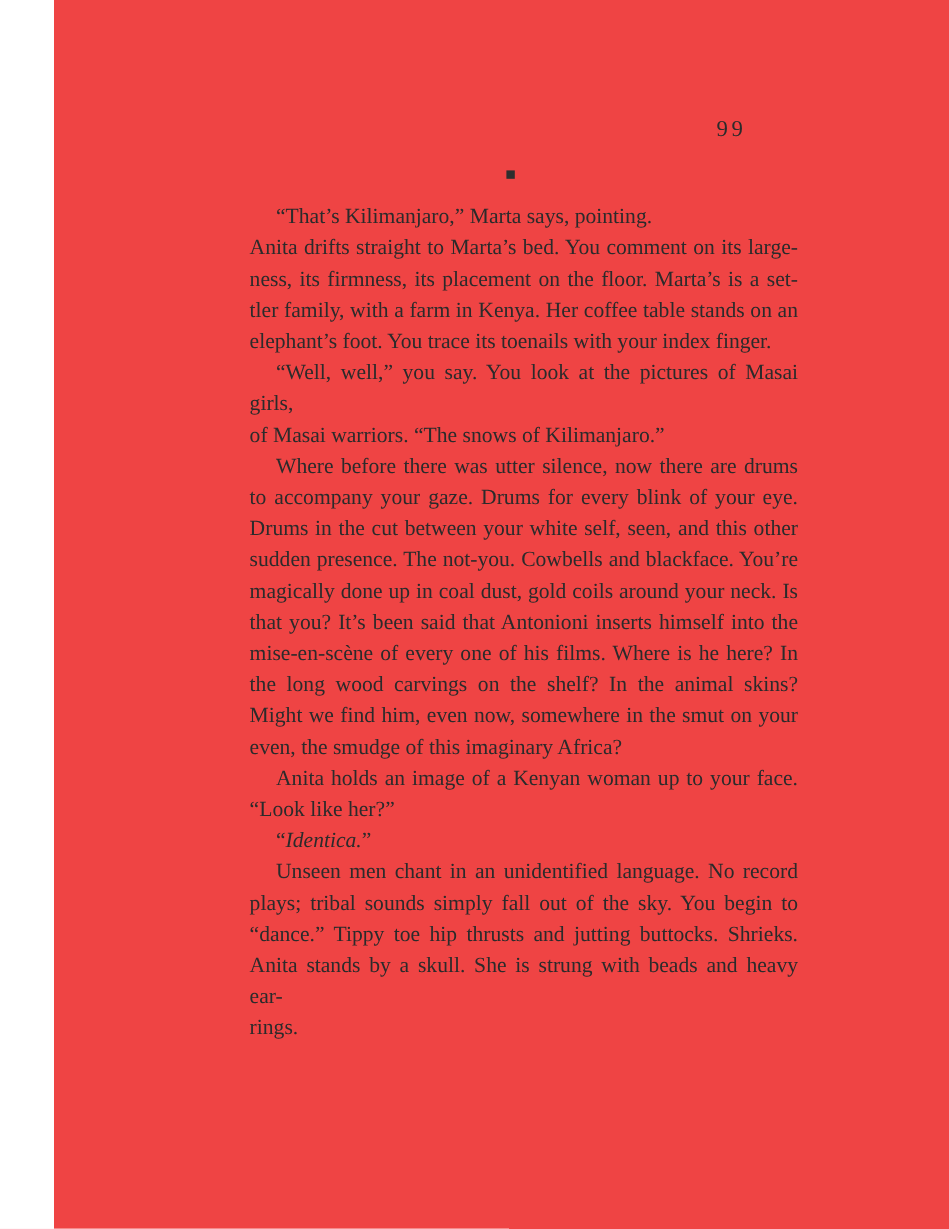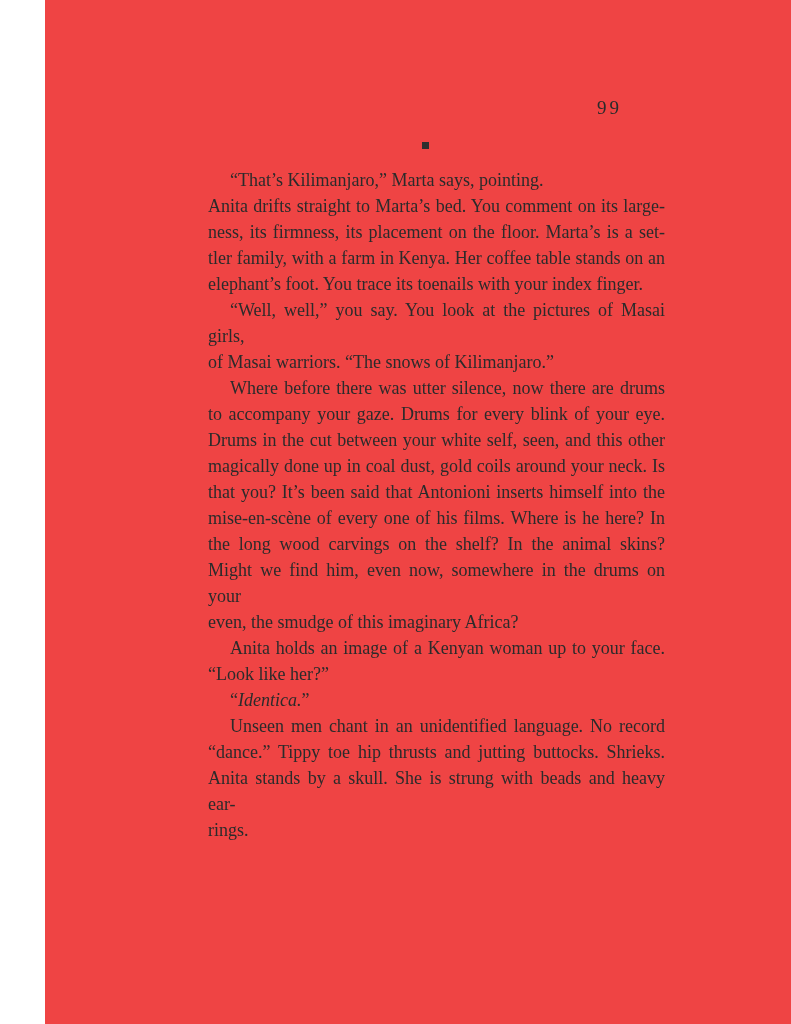--- a/index.html
+++ b/index.html
@@ -72,34 +72,36 @@
         <div class="line last">elephant’s foot. You trace its toenails with your index finger.</div>
       </div>
       <div class="para">
         <div class="line indent">“Well, well,” you say. You look at the pictures of Masai girls,</div>
         <div class="line last">of Masai warriors. “The snows of Kilimanjaro.”</div>
       </div>
       <div class="para">
         <div class="line indent">Where before there was utter silence, now there are drums</div>
         <div class="line">to accompany your gaze. Drums for every blink of your eye.</div>
         <div class="line">Drums in the cut between your white self, seen, and this other</div>
+        <div class="line">sudden presence. The not-you. Cowbells and blackface. You’re</div>
         <div class="line">magically done up in coal dust, gold coils around your neck. Is</div>
         <div class="line">that you? It’s been said that Antonioni inserts himself into the</div>
         <div class="line">mise-en-scène of every one of his films. Where is he here? In</div>
         <div class="line">the long wood carvings on the shelf? In the animal skins?</div>
-        <div class="line">Might we find him, even now, somewhere in the drums on your</div>
+        <div class="line">Might we find him, even now, somewhere in the smut on your</div>
         <div class="line last">even, the smudge of this imaginary Africa?</div>
       </div>
       <div class="para">
         <div class="line indent">Anita holds an image of a Kenyan woman up to your face.</div>
         <div class="line last">“Look like her?”</div>
       </div>
       <div class="para">
         <div class="line last indent">“<i>Identica.</i>”</div>
       </div>
       <div class="para">
         <div class="line indent">Unseen men chant in an unidentified language. No record</div>
+        <div class="line">plays; tribal sounds simply fall out of the sky. You begin to</div>
         <div class="line">“dance.” Tippy toe hip thrusts and jutting buttocks. Shrieks.</div>
         <div class="line">Anita stands by a skull. She is strung with beads and heavy ear-</div>
         <div class="line last">rings.</div>
       </div>
     </div>
 </div>
 
 </body></html>

